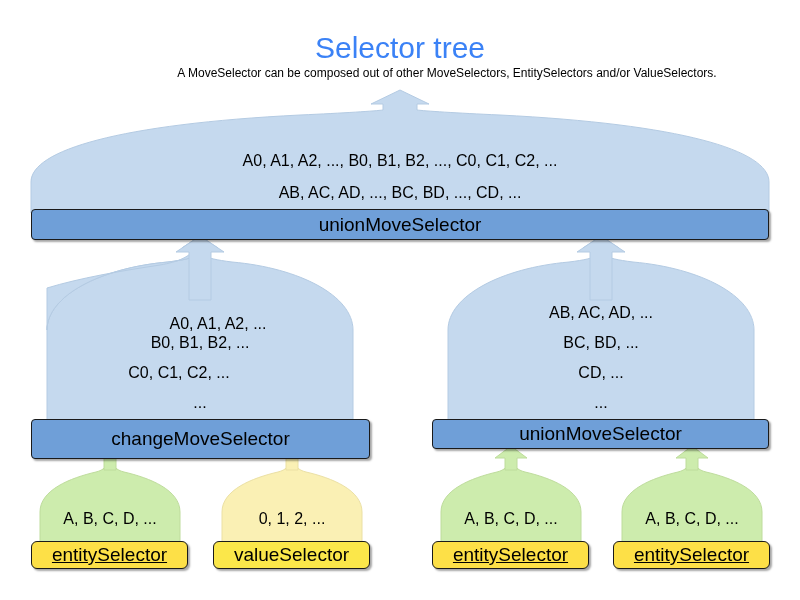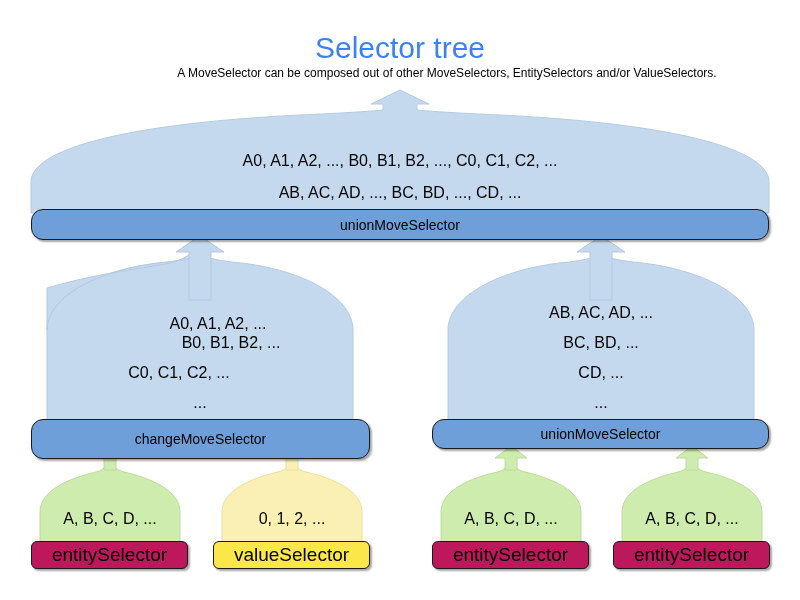--- a/index.html
+++ b/index.html
@@ -67,32 +67,32 @@
     line-height: 20px;
     color: #000000;
     white-space: nowrap;
     pointer-events: none;
   }
 
   .bar {
     position: absolute;
     box-sizing: border-box;
     border: 1px solid #1a1a1a;
-    border-radius: 12px;
+    border-radius: 4px;
     display: flex;
     align-items: center;
     justify-content: center;
-    font-size: 14px;
+    font-size: 19px;
     color: #000000;
     box-shadow: 2px 2px 2px rgba(0,0,0,0.35);
     white-space: nowrap;
   }
 
   .bar.blue  { background: #6f9fd8; }
-  .bar.green { background: #be185d; }
+  .bar.green { background: #fde047; text-decoration: underline; }
   .bar.yellow{ background: #fbe74a; }
 
   .bar.leafbar { font-size: 19px; border-radius: 6px; }
 </style>
 </head>
 <body>
 
 <div id="diagram-root">
 
   <div class="node-title" style="top:30px;">Selector tree</div>
@@ -180,21 +180,21 @@
     <path fill="#cdecad" stroke="#bedc9c" stroke-width="1" d="M 110,446 L 94,458 L 104,458 L 104,470 L 116,470 L 116,458 L 126,458 Z"></path>
     <path fill="#faf0b4" stroke="#ebe0a4" stroke-width="1" d="M 292,446 L 276,458 L 286,458 L 286,470 L 298,470 L 298,458 L 308,458 Z"></path>
     <path fill="#cdecad" stroke="#bedc9c" stroke-width="1" d="M 511,446 L 495,458 L 505,458 L 505,470 L 517,470 L 517,458 L 527,458 Z"></path>
     <path fill="#cdecad" stroke="#bedc9c" stroke-width="1" d="M 692,446 L 676,458 L 686,458 L 686,470 L 698,470 L 698,458 L 708,458 Z"></path>
   </svg>
 
   <div class="dome-text" style="left:31px; top:148px; width:738px;">A0, A1, A2, ..., B0, B1, B2, ..., C0, C1, C2, ...</div>
   <div class="dome-text" style="left:31px; top:180px; width:738px;">AB, AC, AD, ..., BC, BD, ..., CD, ...</div>
 
   <div class="dome-text" style="left:65px; top:300px; width:306px;margin-top:11px;">A0, A1, A2, ...</div>
-  <div class="dome-text" style="left:47px; top:330px; width:306px;margin-left:31px;">B0, B1, B2, ...</div>
+  <div class="dome-text" style="left:47px; top:330px; width:306px;">B0, B1, B2, ...</div>
   <div class="dome-text" style="left:31px; top:360px; width:296px;">C0, C1, C2, ...</div>
   <div class="dome-text" style="left:47px; top:390px; width:306px;">...</div>
 
   <div class="dome-text" style="left:448px; top:300px; width:306px;">AB, AC, AD, ...</div>
   <div class="dome-text" style="left:448px; top:330px; width:306px;">BC, BD, ...</div>
   <div class="dome-text" style="left:448px; top:360px; width:306px;">CD, ...</div>
   <div class="dome-text" style="left:448px; top:390px; width:306px;">...</div>
 
   <div class="leaf-text" style="left:31px; top:509px; width:158px;">A, B, C, D, ...</div>
   <div class="leaf-text" style="left:213px; top:509px; width:158px;">0, 1, 2, ...</div>

